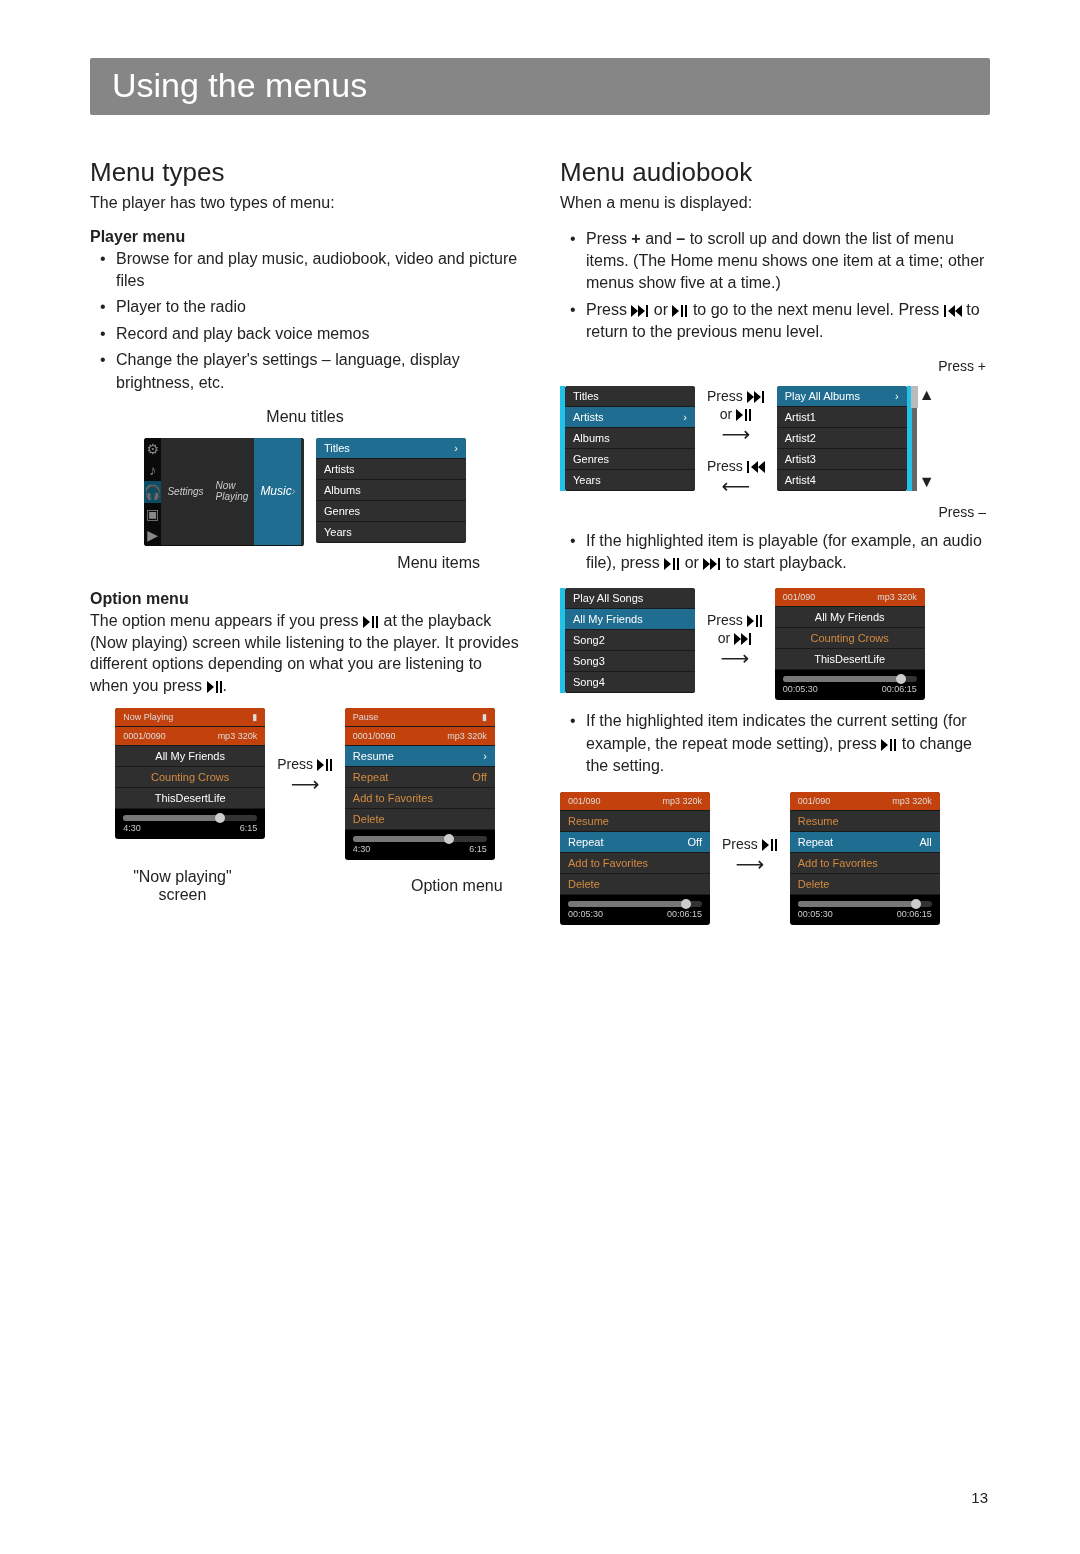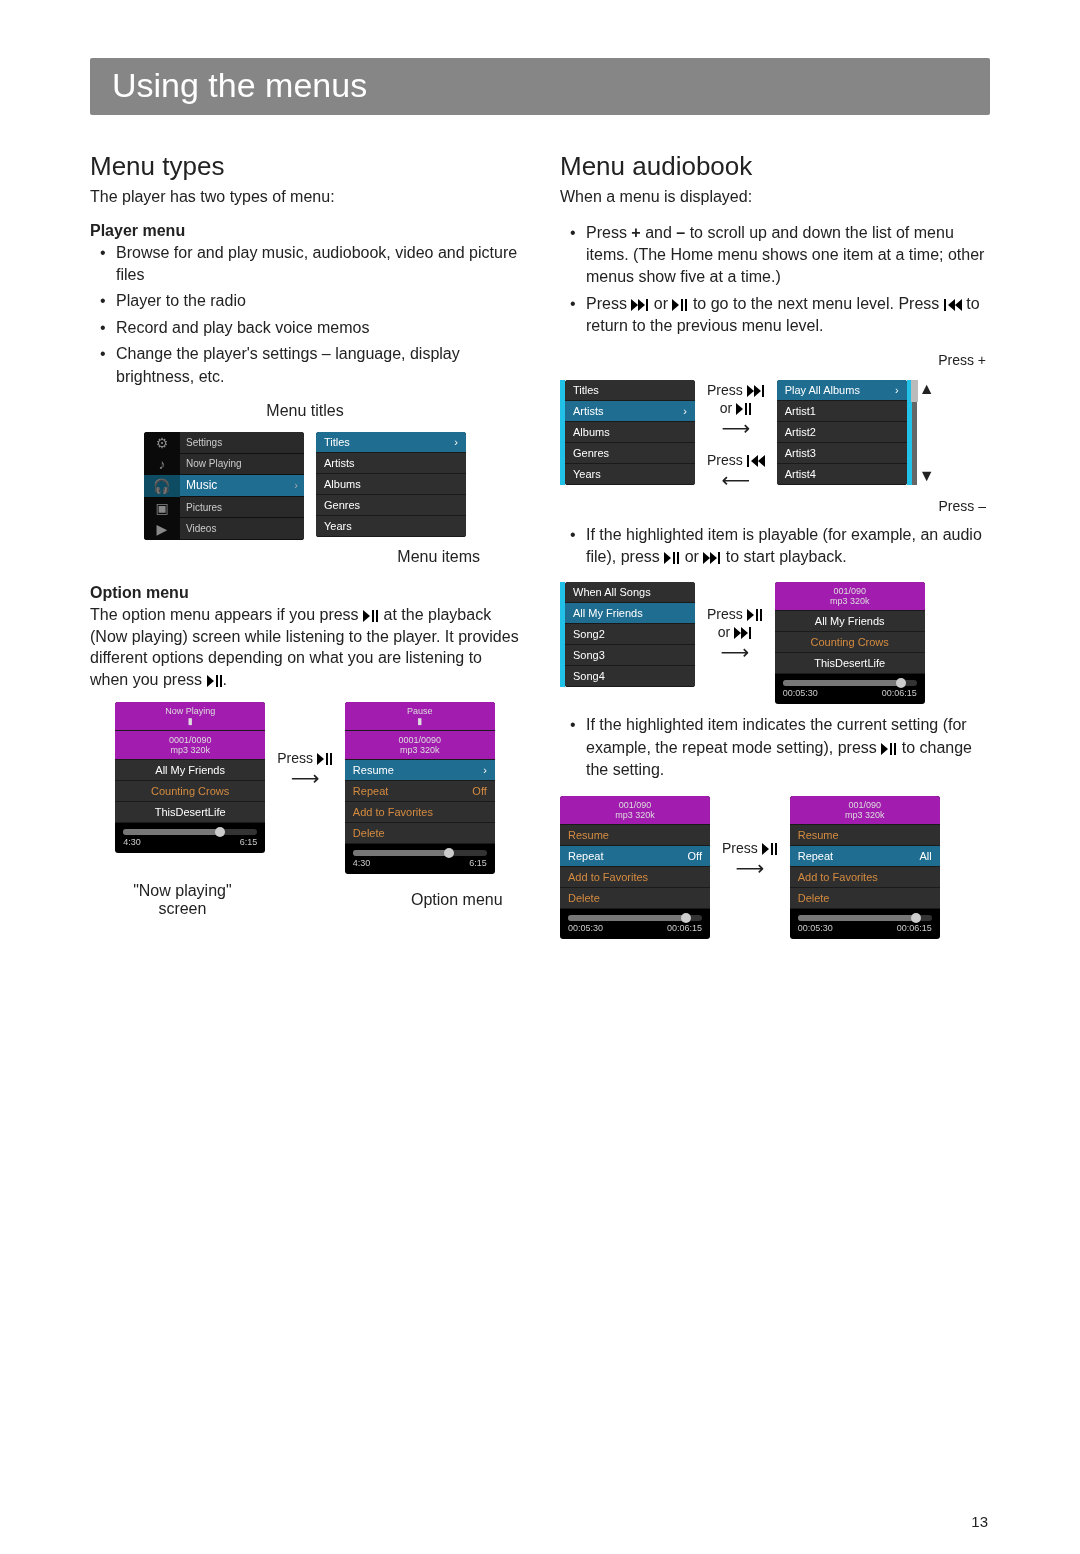--- a/index.html
+++ b/index.html
@@ -11,63 +11,63 @@
     width: 1080px;
     background: #fff;
   }
   .page { width: 1080px; min-height: 1554px; padding: 58px 90px 40px 90px; position: relative; }
   .banner {
     background: #868686; color: #ffffff; font-size: 34px; font-weight: 400;
     padding: 8px 22px 10px 22px; border-radius: 2px; margin-bottom: 28px;
   }
   .cols { display: flex; gap: 40px; }
   .col { flex: 1 1 0; }
-  h1.sect { font-size: 26px; font-weight: 400; margin: 8px 0 4px 0; color: #222; }
+  h1.sect { font-size: 26px; font-weight: 400; margin: 14px 0 4px 0; color: #222; }
   p.intro { font-size: 16px; margin: 0 0 14px 0; }
   .sub { font-weight: 700; font-size: 16px; margin: 6px 0 2px 0; }
   p { font-size: 16px; line-height: 1.35; margin: 0 0 10px 0; }
   ul.bul { list-style: none; padding: 0 0 0 26px; margin: 0 0 14px 0; }
   ul.bul > li { position: relative; font-size: 16px; line-height: 1.4; margin-bottom: 4px; }
   ul.bul > li::before { content: "•"; position: absolute; left: -16px; top: 0; }
   .caption { font-size: 16px; text-align: center; }
   .diagram { margin: 12px 0 8px 0; }
 
   
   .screen {
     background: #000; border-radius: 3px; color: #fff; font-size: 11px;
     display: inline-block; vertical-align: top; overflow: hidden;
   }
   .row {
     background: #2f2f2f; border-bottom: 1px solid #1a1a1a; padding: 4px 8px;
     display: flex; justify-content: space-between; align-items: center;
   }
   .row.sel { background: #1f6d91; }
   .row.sel .chev { color: #fff; }
-  .row.hdr { background: #a21caf; font-size: 9px; color: #ddd; flex-direction: column; }
+  .row.hdr { background: #c2410c; font-size: 9px; color: #ddd; }
   .chev { font-size: 11px; color: #aaa; }
   .orange { color: #d58b40; }
   .progress { height: 6px; background: #333; position: relative; margin: 6px 8px 2px 8px; border-radius: 3px; }
   .progress .knob { position: absolute; top: -2px; width: 10px; height: 10px; background: #ccc; border-radius: 50%; }
   .progress .fill { position: absolute; top: 0; left: 0; height: 100%; background: #777; border-radius: 3px; }
   .timebar { display: flex; justify-content: space-between; padding: 0 8px 6px 8px; font-size: 9px; color: #ccc; }
   .centered { text-align: center; }
 
   .home-menu { display: flex; width: 160px; height: 108px; }
   .home-left { width: 36px; background: #0a0a0a; display: flex; flex-direction: column; }
   .home-left .ic { flex: 1; display: flex; align-items: center; justify-content: center; font-size: 14px; color: #888; }
   .home-left .ic.on { background: #0e4c63; color: #5dd0ec; }
-  .home-right { flex: 1; display: flex; flex-direction: column; }
+  .home-right { flex: 1; display: flex; flex-direction: row; font-style: italic; }
   .home-right .hr { flex: 1; background: #2a2a2a; border-bottom: 1px solid #111; padding: 0 6px; display: flex; align-items: center; font-size: 10px; color: #ccc; }
   .home-right .hr.on { background: #1f6d91; color: #fff; justify-content: space-between; font-size: 12px; }
 
   .arrow-lbl { display: flex; flex-direction: column; align-items: center; font-size: 14px; gap: 2px;}
   .arrow-lbl .arr { font-size: 20px; line-height: 1; }
 
   .icon-glyph { font-family: Arial, sans-serif; font-weight: bold; }
-  .pagenum { position: absolute; right: 92px; bottom: 24px; font-size: 15px; }
+  .pagenum { position: absolute; right: 92px; bottom: 48px; font-size: 15px; }
 
   .flex-h { display: flex; align-items: center; gap: 12px; }
   svg.il { vertical-align: -2px; }
   .nav-press { font-size: 14px; white-space: nowrap; }
   .vbar-cyan { width: 5px; background: #22c1e8; }
   .vbar-grey { width: 5px; background: #666; position: relative; }
   .vbar-grey .thumb { position: absolute; left: -1px; width: 7px; height: 22px; background: #bbb; }
 </style>
 </head>
 <body>
@@ -318,21 +318,21 @@
               <path d="M0 0 L7 6 L0 12 Z M7 0 L14 6 L7 12 Z M15 0 h2 v12 h-2 Z" fill="#000"></path>
             </svg>
           <span> to start playback.</span>
         </li>
       </ul>
 
       <div class="diagram flex-h" style="align-items:flex-start">
         <div style="display:flex">
           <div class="vbar-cyan"></div>
           <div class="screen" style="width:130px">
-            <div class="row">When All Songs</div>
+            <div class="row">Play All Songs</div>
             <div class="row sel">
               <span>All My Friends</span>
             </div>
             <div class="row">Song2</div>
             <div class="row">Song3</div>
             <div class="row">Song4</div>
           </div>
         </div>
         <div class="arrow-lbl" style="margin-top:24px">
           <div class="nav-press">

